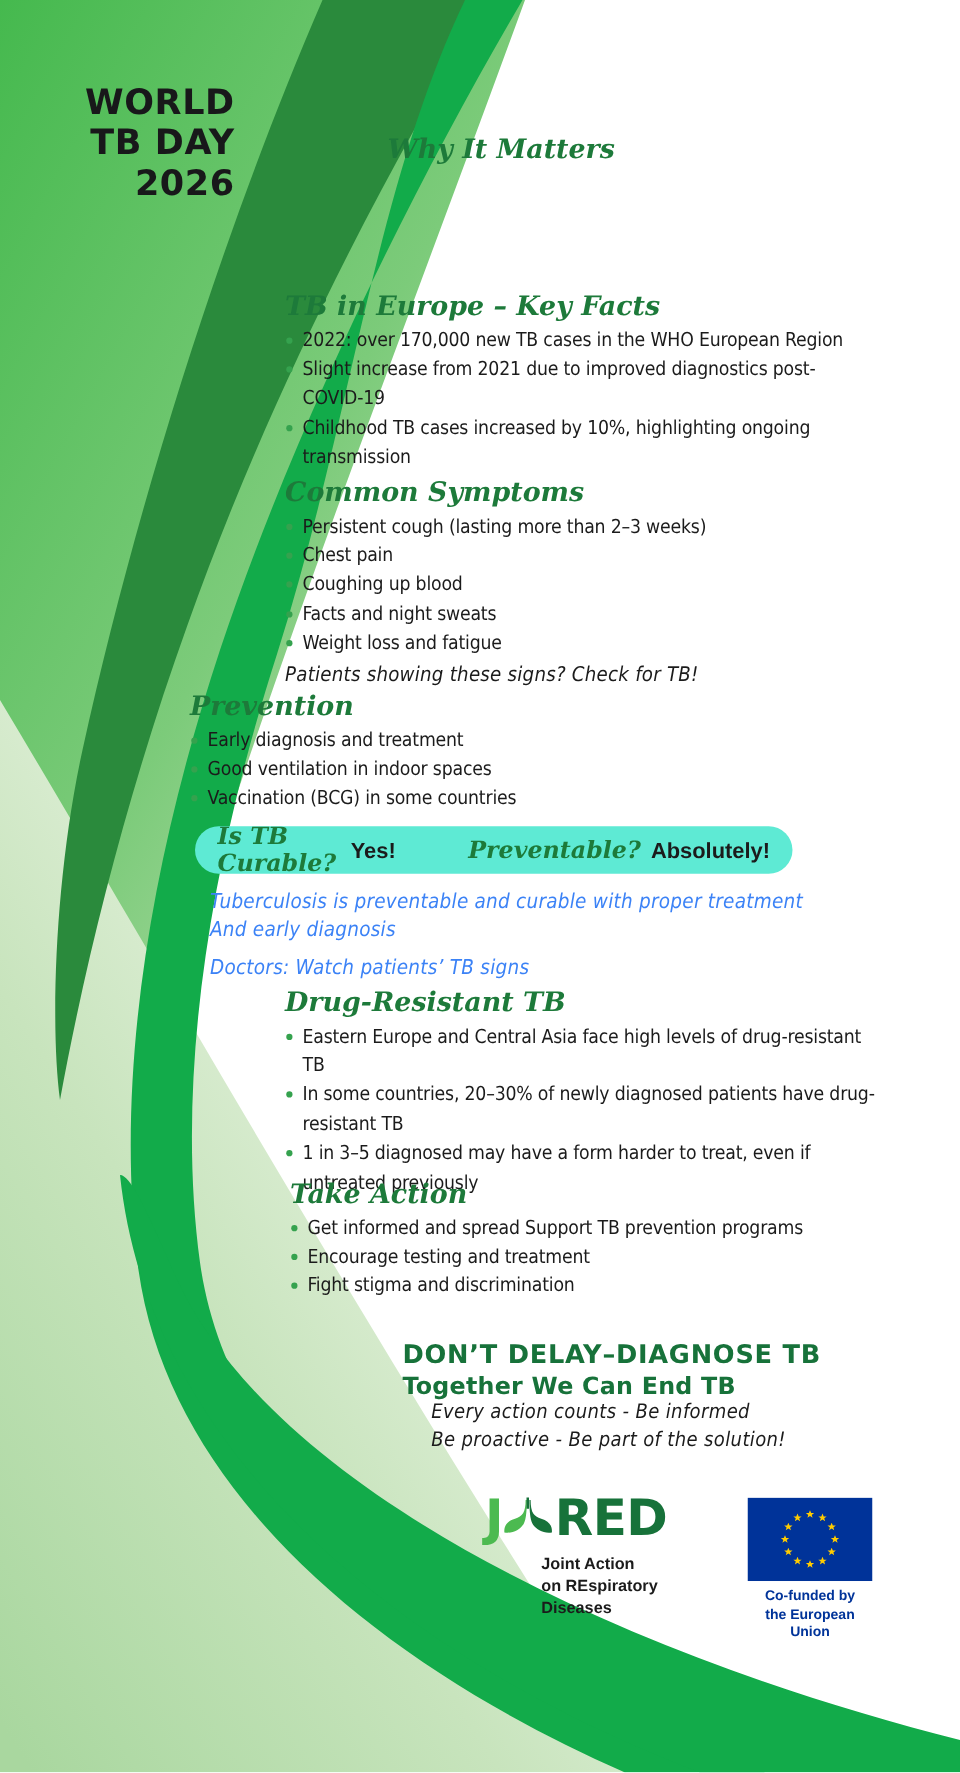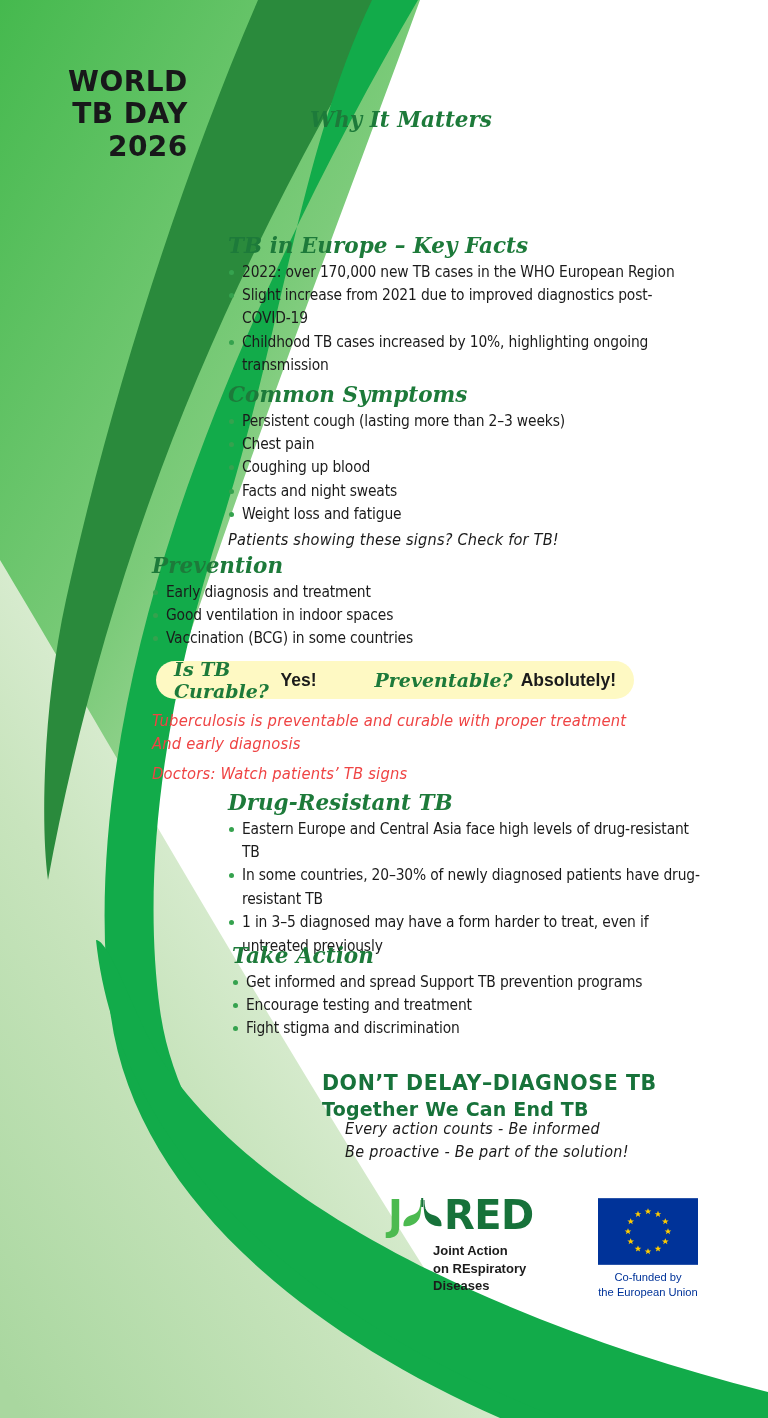--- a/index.html
+++ b/index.html
@@ -60,21 +60,21 @@
     font-size:16.2px;
     line-height:1.48;
     letter-spacing:0.2px;
     margin-top:1px;
   }
 
   
   .banner{
     position:absolute;left:156px;top:661px;
     width:478px;height:38px;
-    background:#fef9c3;
+    background:#5eead4;
     border-radius:19px;
     display:flex;align-items:center;
     padding:0 18px;
     box-sizing:border-box;
   }
   .banner .q{
     color:#1d7a3a;
     font-family:"DejaVu Serif", serif;
     font-style:italic;font-weight:bold;
     font-size:19px;
@@ -83,22 +83,22 @@
     color:#1b1b1b;
     font-family:Liberation Sans, sans-serif;
     font-weight:bold;
     font-size:17.5px;
     margin-left:8px;
   }
   .banner .gap{flex:0 0 58px;}
 
   
   .statement{
-    position:absolute;left:152px;top:710px;width:560px;
-    color:#ef4444;
+    position:absolute;left:168px;top:710px;width:560px;
+    color:#3b82f6;
     font-family:"DejaVu Sans Condensed","Liberation Sans", sans-serif;
     font-style:italic;
     font-size:16.4px;
     line-height:1.38;
     letter-spacing:0.2px;
   }
   .statement .spacer{height:8px;}
 
   
   .closing{
@@ -154,21 +154,21 @@
     font-weight:bold;
     font-size:13px;
     line-height:1.35;
   }
   .eu{position:absolute;left:598px;top:1198px;width:100px;text-align:center;}
   .eu-flag{width:100px;height:67px;display:block;}
   .eu-cap{
     margin-top:5px;
     color:#003399;
     font-family:"Liberation Sans", sans-serif;
-    font-weight:normal;
+    font-weight:bold;
     font-size:11.2px;
     line-height:1.3;
   }
 </style>
 </head>
 <body>
 
 <div id="poster">
 
   <svg id="bg" viewBox="0 0 768 1418" width="768" height="1418" preserveAspectRatio="none">

